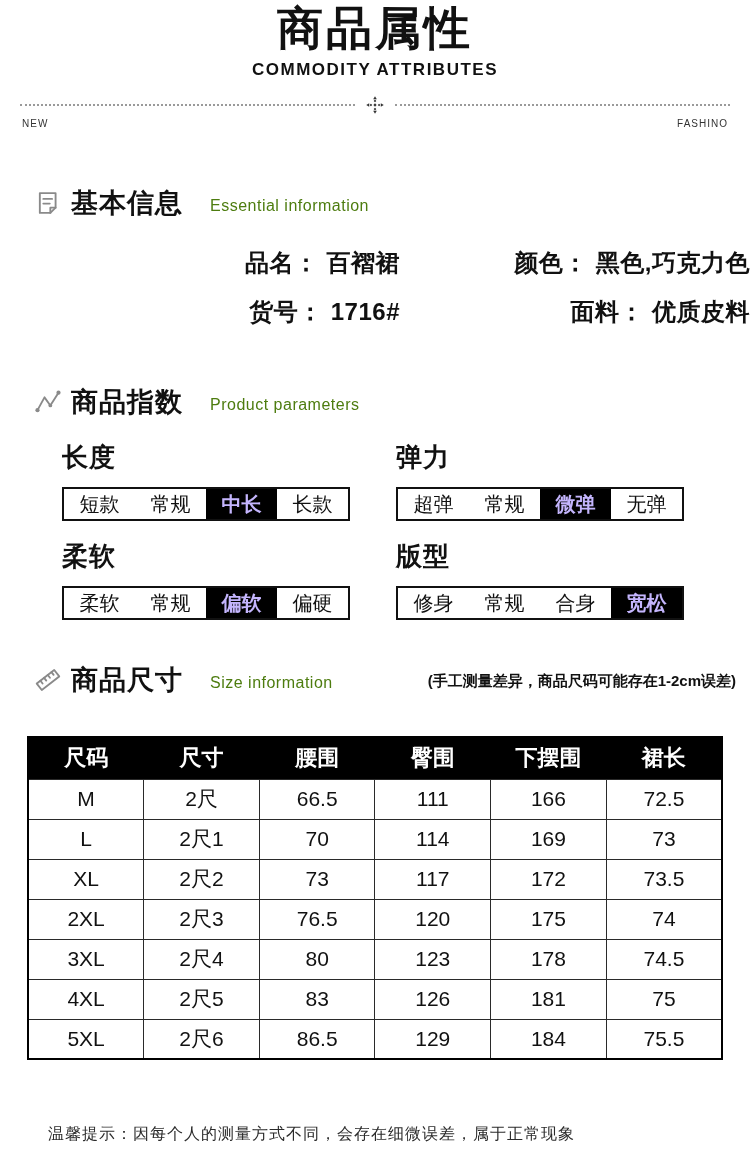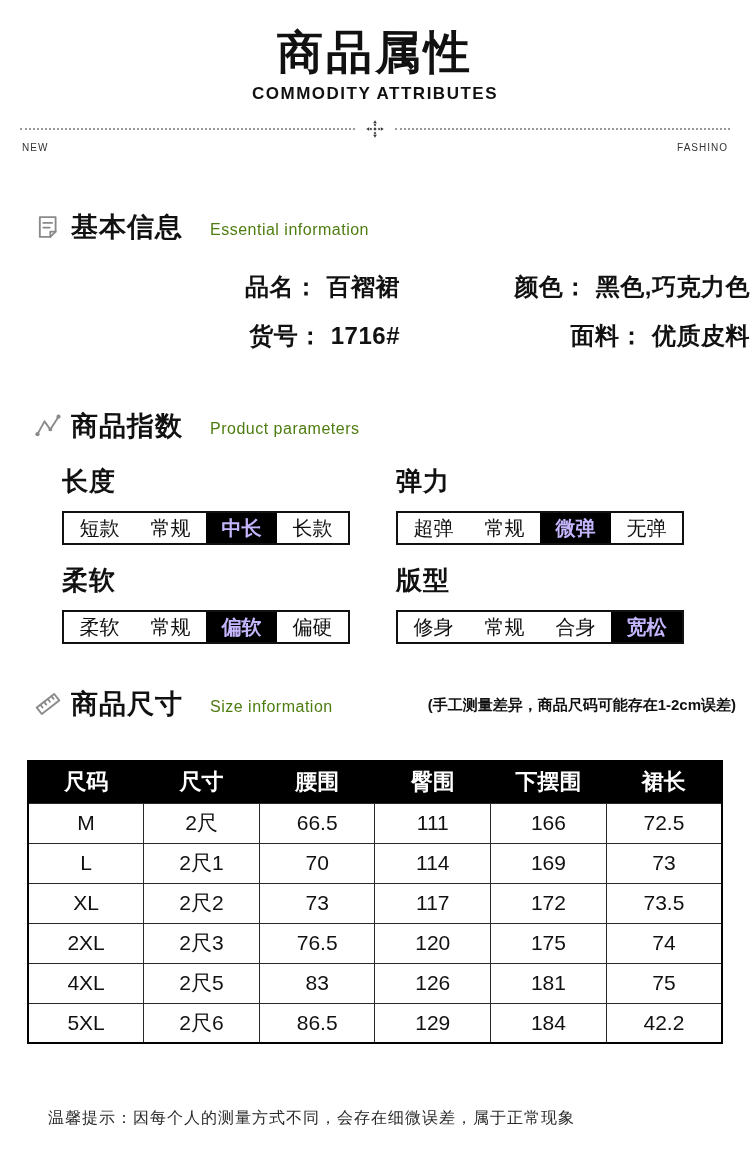--- a/index.html
+++ b/index.html
@@ -4,21 +4,21 @@
 <style>
   * { box-sizing: border-box; margin: 0; padding: 0; }
   html, body { background: #fff; }
   body {
     width: 750px; height: 1167px; margin: 0 auto;
     font-family: "Liberation Sans", "DejaVu Sans", sans-serif;
     color: #111; overflow: hidden;
   }
 
   
-  .hero { text-align: center; padding-top: 24px; }
+  .hero { text-align: center; padding-top: 0; }
   .hero-title { font-size: 46px; font-weight: 900; letter-spacing: 3px; line-height: 56px; }
   .hero-sub { font-size: 17px; font-weight: 700; letter-spacing: 1.5px; margin-top: 4px; }
 
   
   .divider { display: flex; align-items: center; margin: 15px 20px 0; gap: 10px; }
   .dash { flex: 1; border-top: 2px dotted #9a9a9a; height: 0; }
   .move-icon { width: 20px; height: 20px; flex: 0 0 auto; }
   .tags { display: flex; justify-content: space-between; margin: 3px 22px 0; font-size: 10px; color: #333; letter-spacing: 1px; font-weight: 500; }
 
   
@@ -224,31 +224,39 @@
     </tr>
     <tr>
       <td>2XL</td>
         <td>2尺3</td>
         <td>76.5</td>
         <td>120</td>
         <td>175</td>
         <td>74</td>
     </tr>
     <tr>
+      <td>3XL</td>
+        <td>2尺4</td>
+        <td>80</td>
+        <td>123</td>
+        <td>178</td>
+        <td>74.5</td>
+    </tr>
+    <tr>
       <td>4XL</td>
         <td>2尺5</td>
         <td>83</td>
         <td>126</td>
         <td>181</td>
         <td>75</td>
     </tr>
     <tr>
       <td>5XL</td>
         <td>2尺6</td>
         <td>86.5</td>
         <td>129</td>
         <td>184</td>
-        <td>42.2</td>
+        <td>75.5</td>
     </tr>
   </tbody>
 </table>
 
 <div class="footer-note">温馨提示：因每个人的测量方式不同，会存在细微误差，属于正常现象</div>
 
 </body></html>

